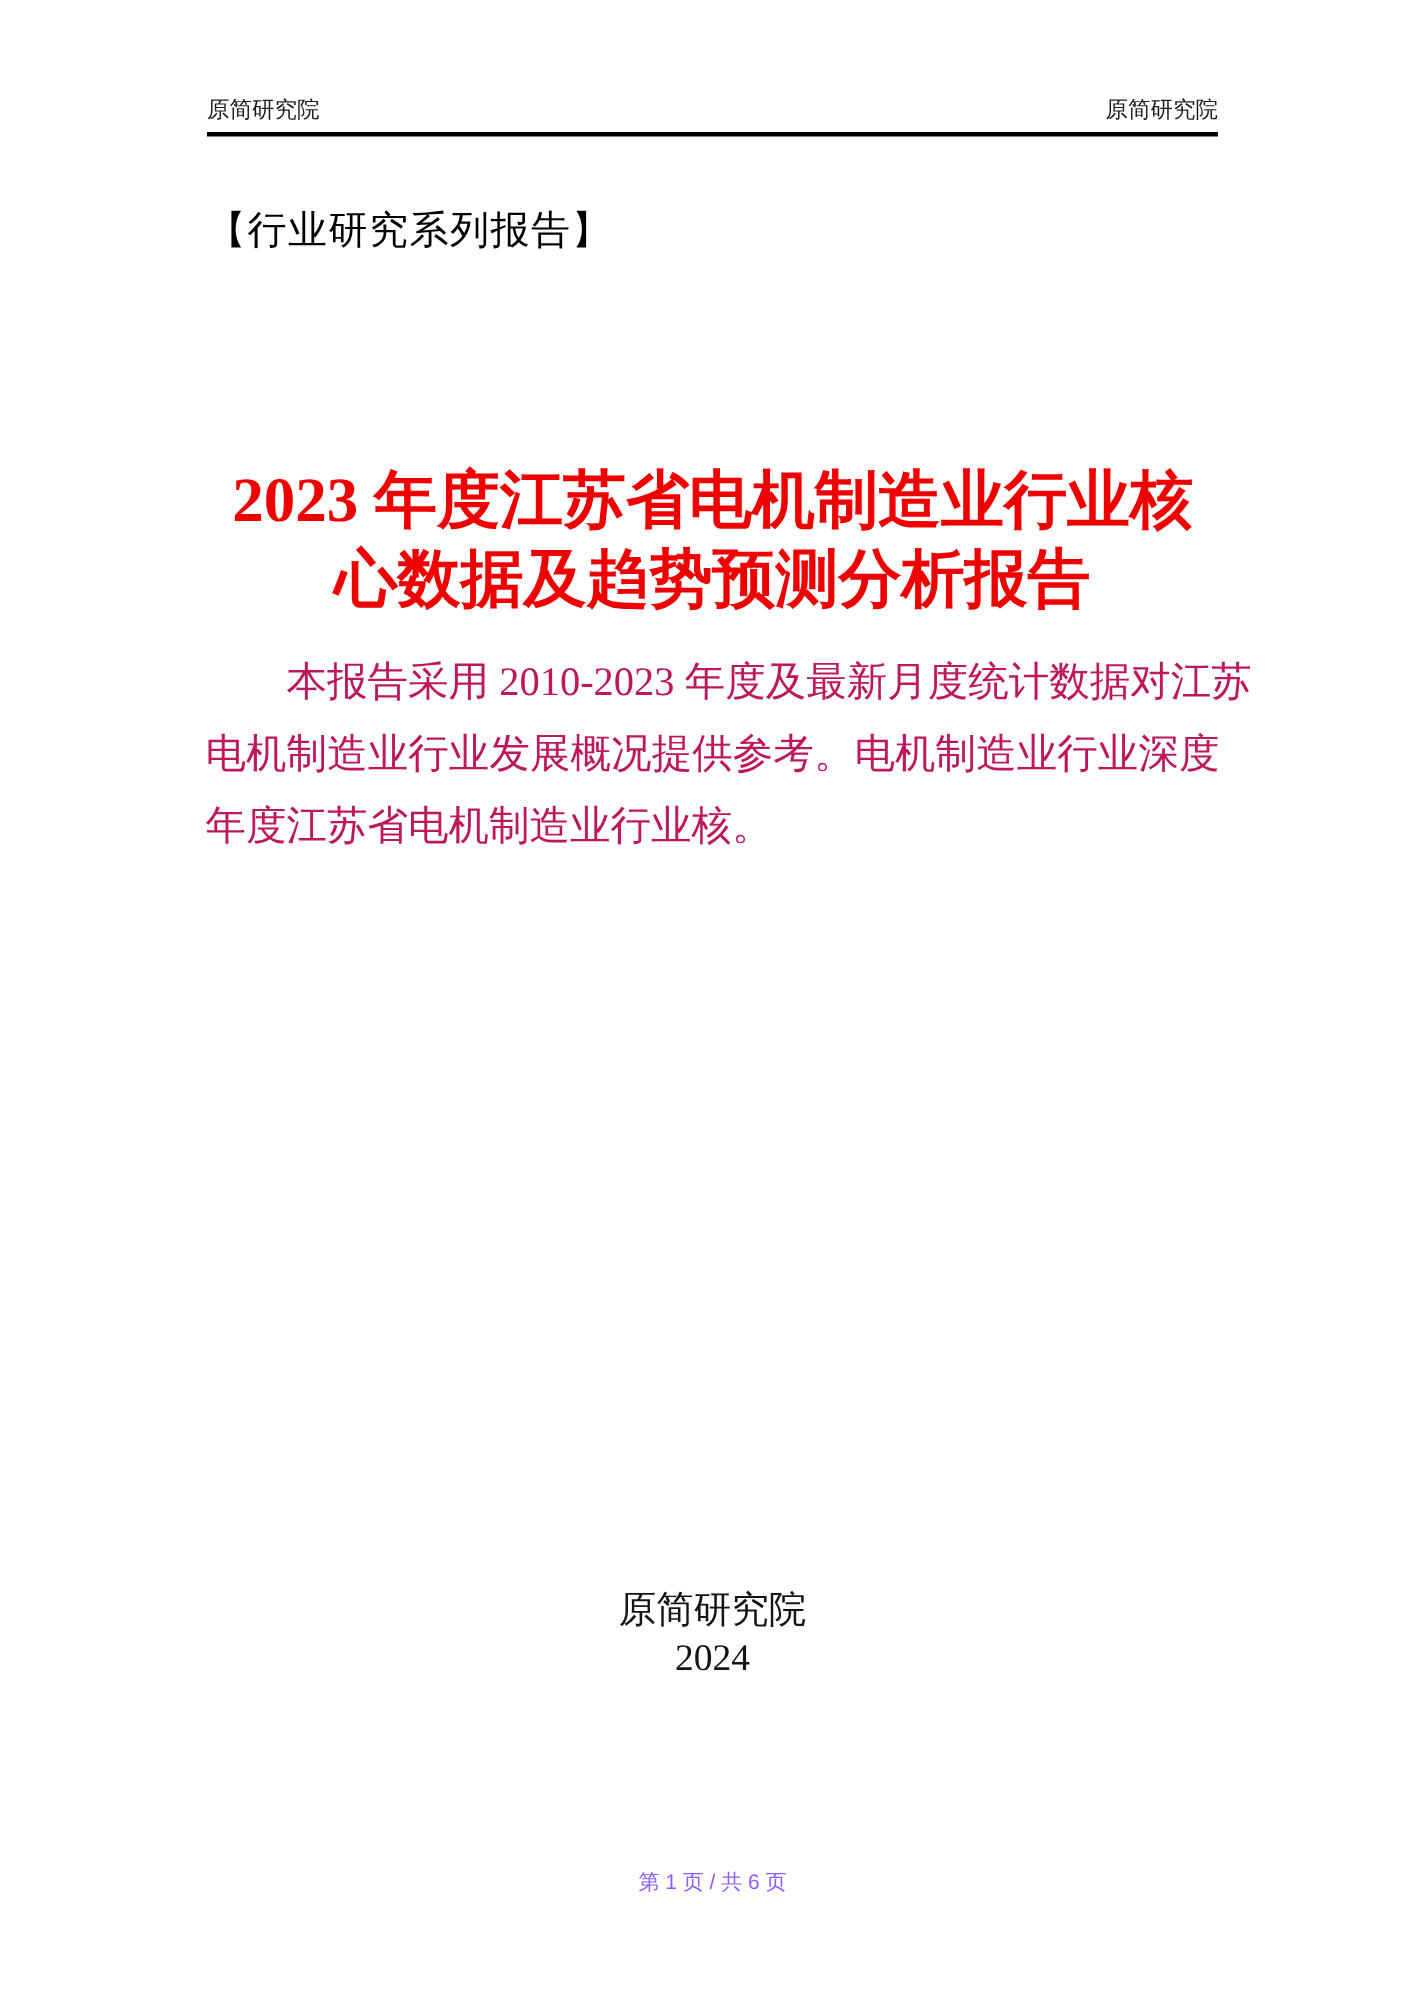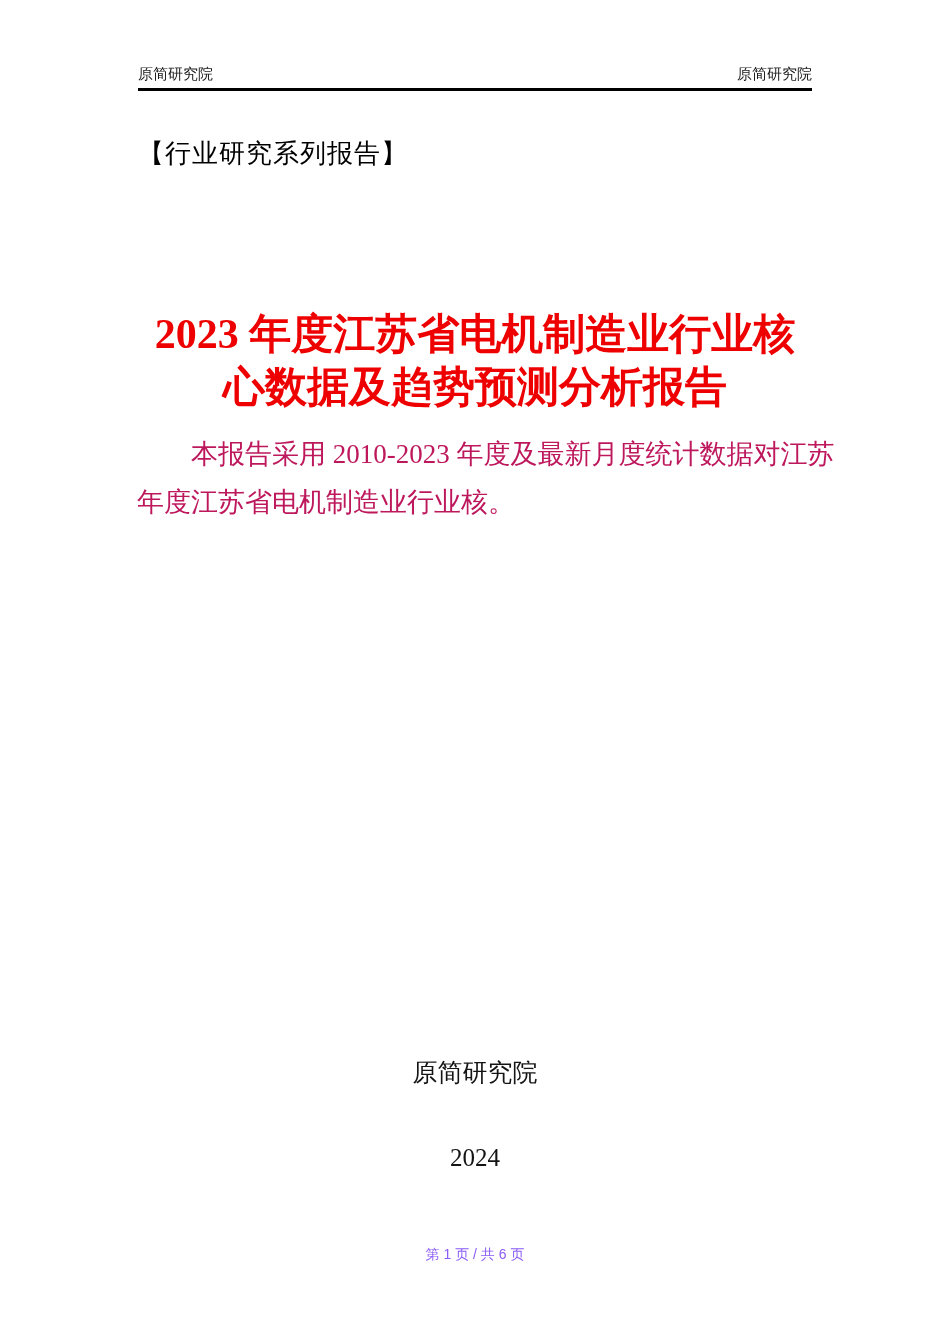--- a/index.html
+++ b/index.html
@@ -73,21 +73,21 @@
   .publisher {
     position: absolute;
     left: 0; top: 1056px;
     width: 950px;
     text-align: center;
     font-size: 25px;
     color: #141414;
   }
   .pub-year {
     position: absolute;
-    left: 0; top: 1144px;
+    left: 0; top: 1092px;
     width: 950px;
     text-align: center;
     font-size: 25px;
     color: #141414;
   }
   
   .page-footer {
     position: absolute;
     left: 0; top: 1246px;
     width: 950px;
@@ -109,20 +109,21 @@
 
   <div class="series-tag">【行业研究系列报告】</div>
 
   <h1 class="report-title">
     <div>2023 年度江苏省电机制造业行业核</div>
     <div>心数据及趋势预测分析报告</div>
   </h1>
 
   <div class="intro">
     <div class="intro-line first">本报告采用 2010-2023 年度及最新月度统计数据对江苏</div>
+    <div class="intro-line">电机制造业行业发展概况提供参考。电机制造业行业深度</div>
     <div class="intro-line last">年度江苏省电机制造业行业核。</div>
   </div>
 
   <div class="publisher">原简研究院</div>
 
   <div class="pub-year">2024</div>
 
   <footer class="page-footer">第 1 页 / 共 6 页</footer>
 
 </div>

